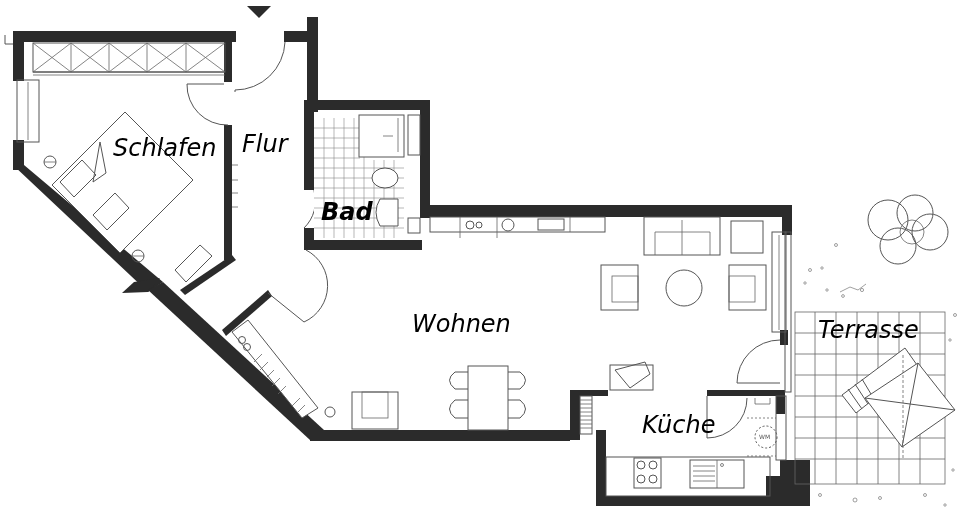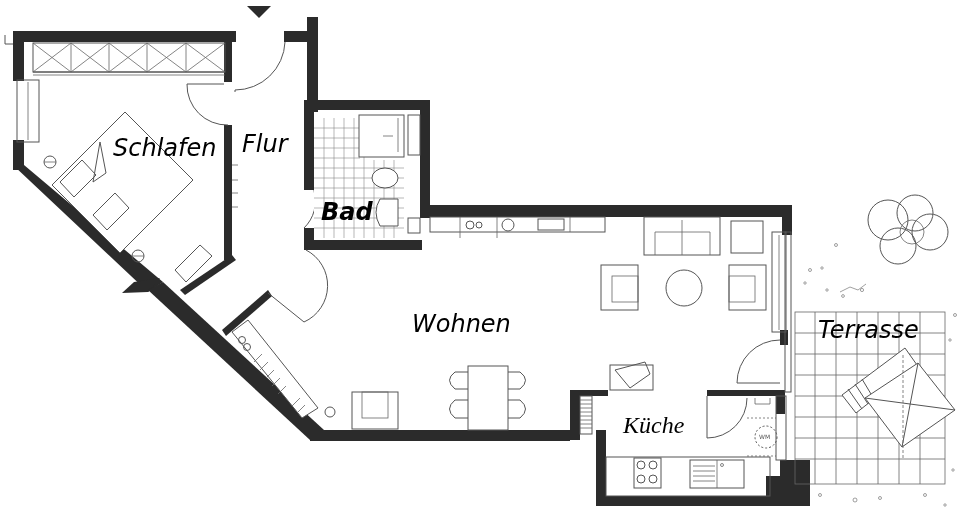--- a/index.html
+++ b/index.html
@@ -310,14 +310,14 @@
       <circle cx="945" cy="505" r="1.2"></circle>
       <circle cx="953" cy="470" r="1.2"></circle>
     <path d="M840,292 L850,287 L858,290 L866,284"></path>
   </g>
 </svg>
 
 <div class="label" style="left:113px;top:136px;">Schlafen</div>
 <div class="label" style="left:242px;top:132px;font-style:italic;">Flur</div>
 <div class="label" style="left:321px;top:200px;font-weight:bold;">Bad</div>
 <div class="label" style="left:412px;top:312px;font-style:italic;">Wohnen</div>
-<div class="label" style="left:623px;top:413px;font-family:Liberation Serif, serif;">Küche</div>
+<div class="label" style="left:642px;top:413px;">Küche</div>
 <div class="label" style="left:818px;top:318px;">Terrasse</div>
 
 </body></html>

